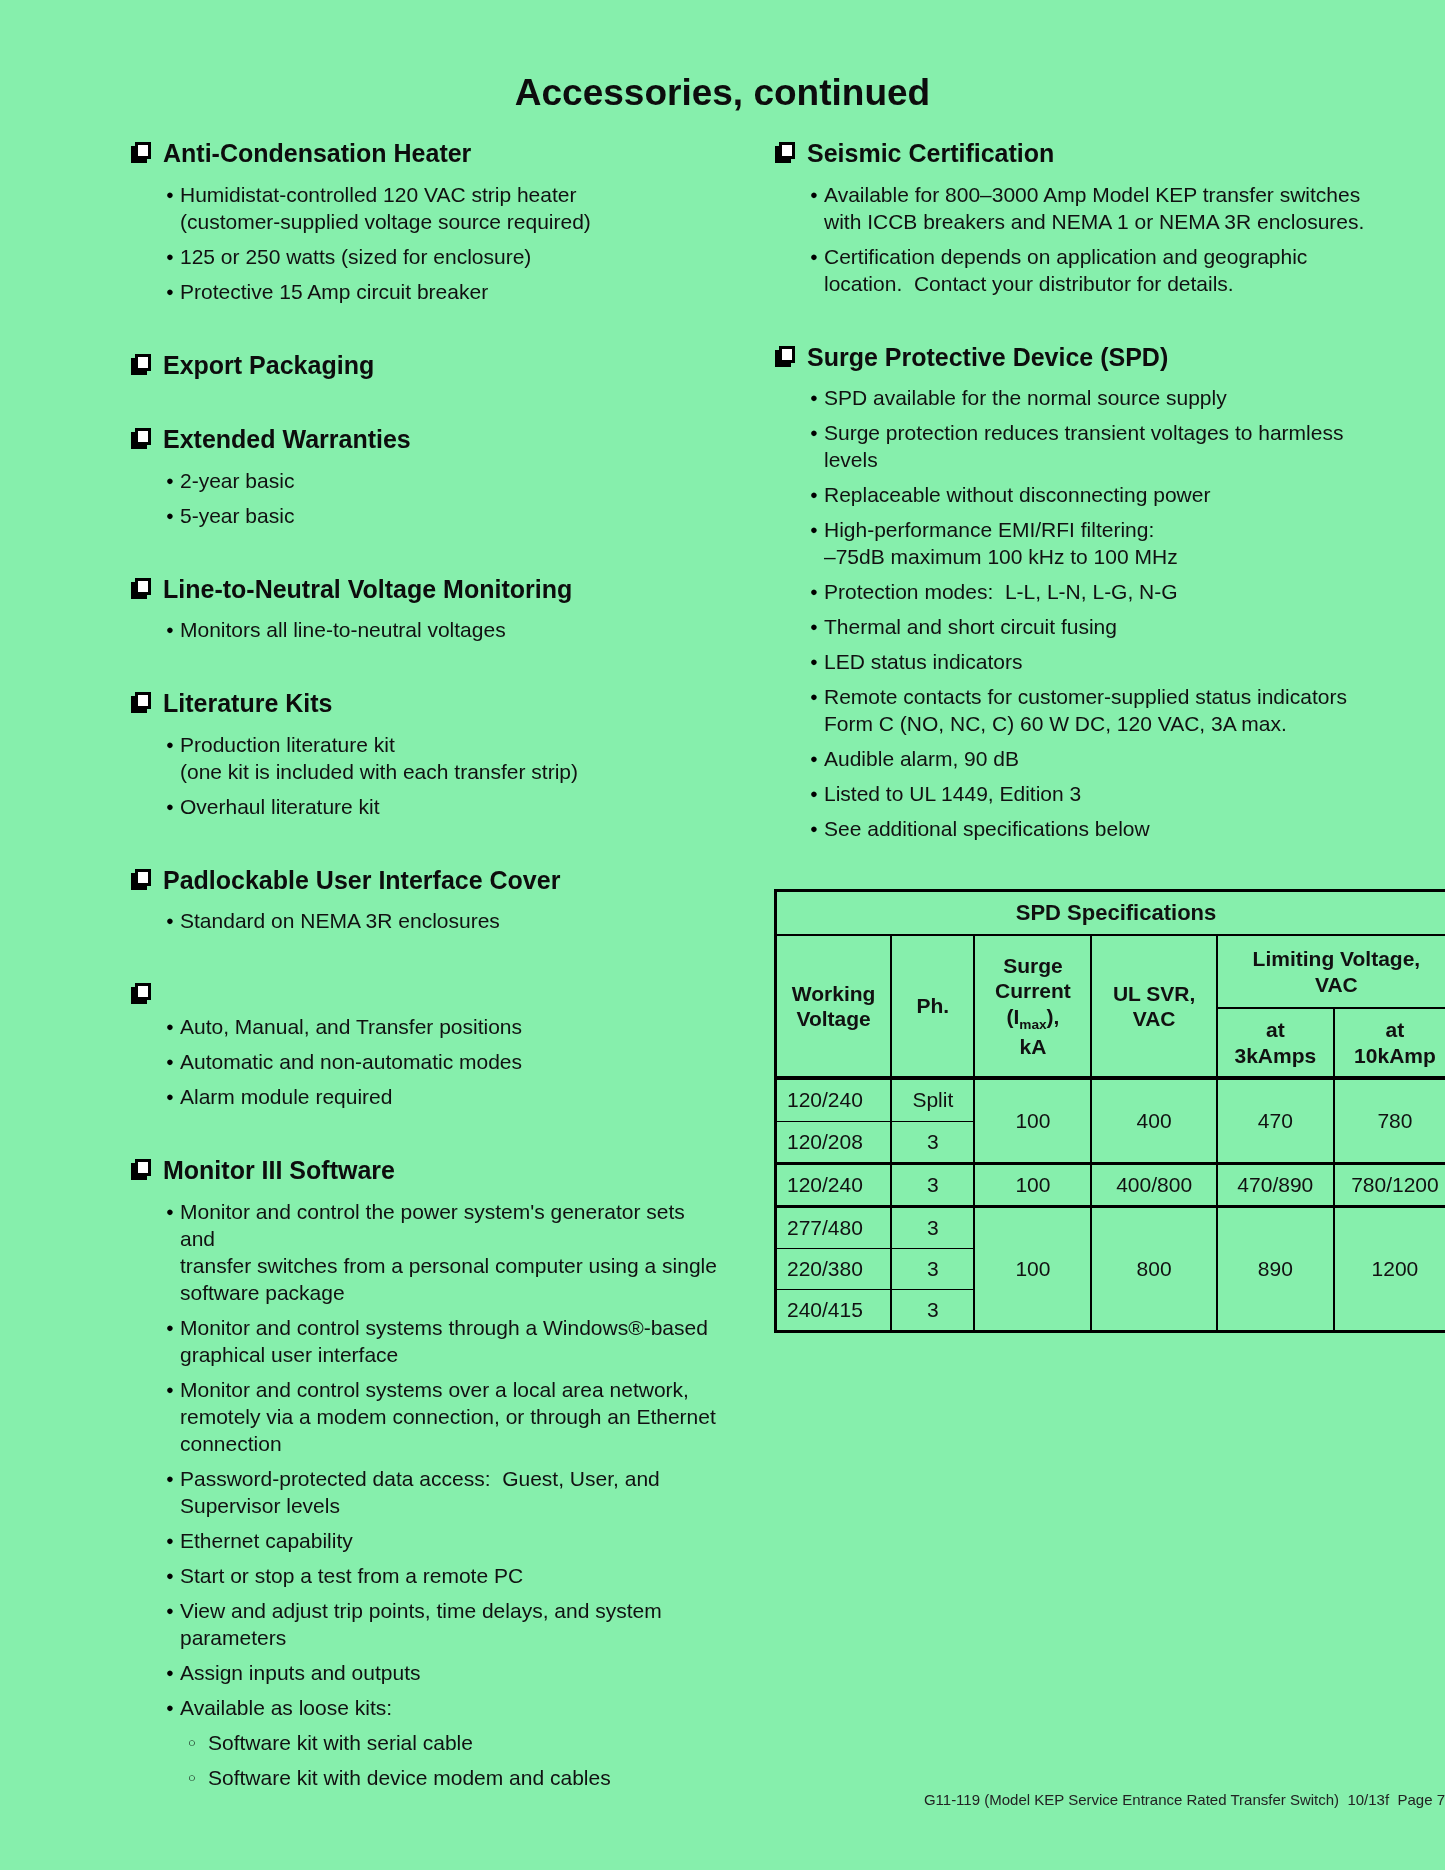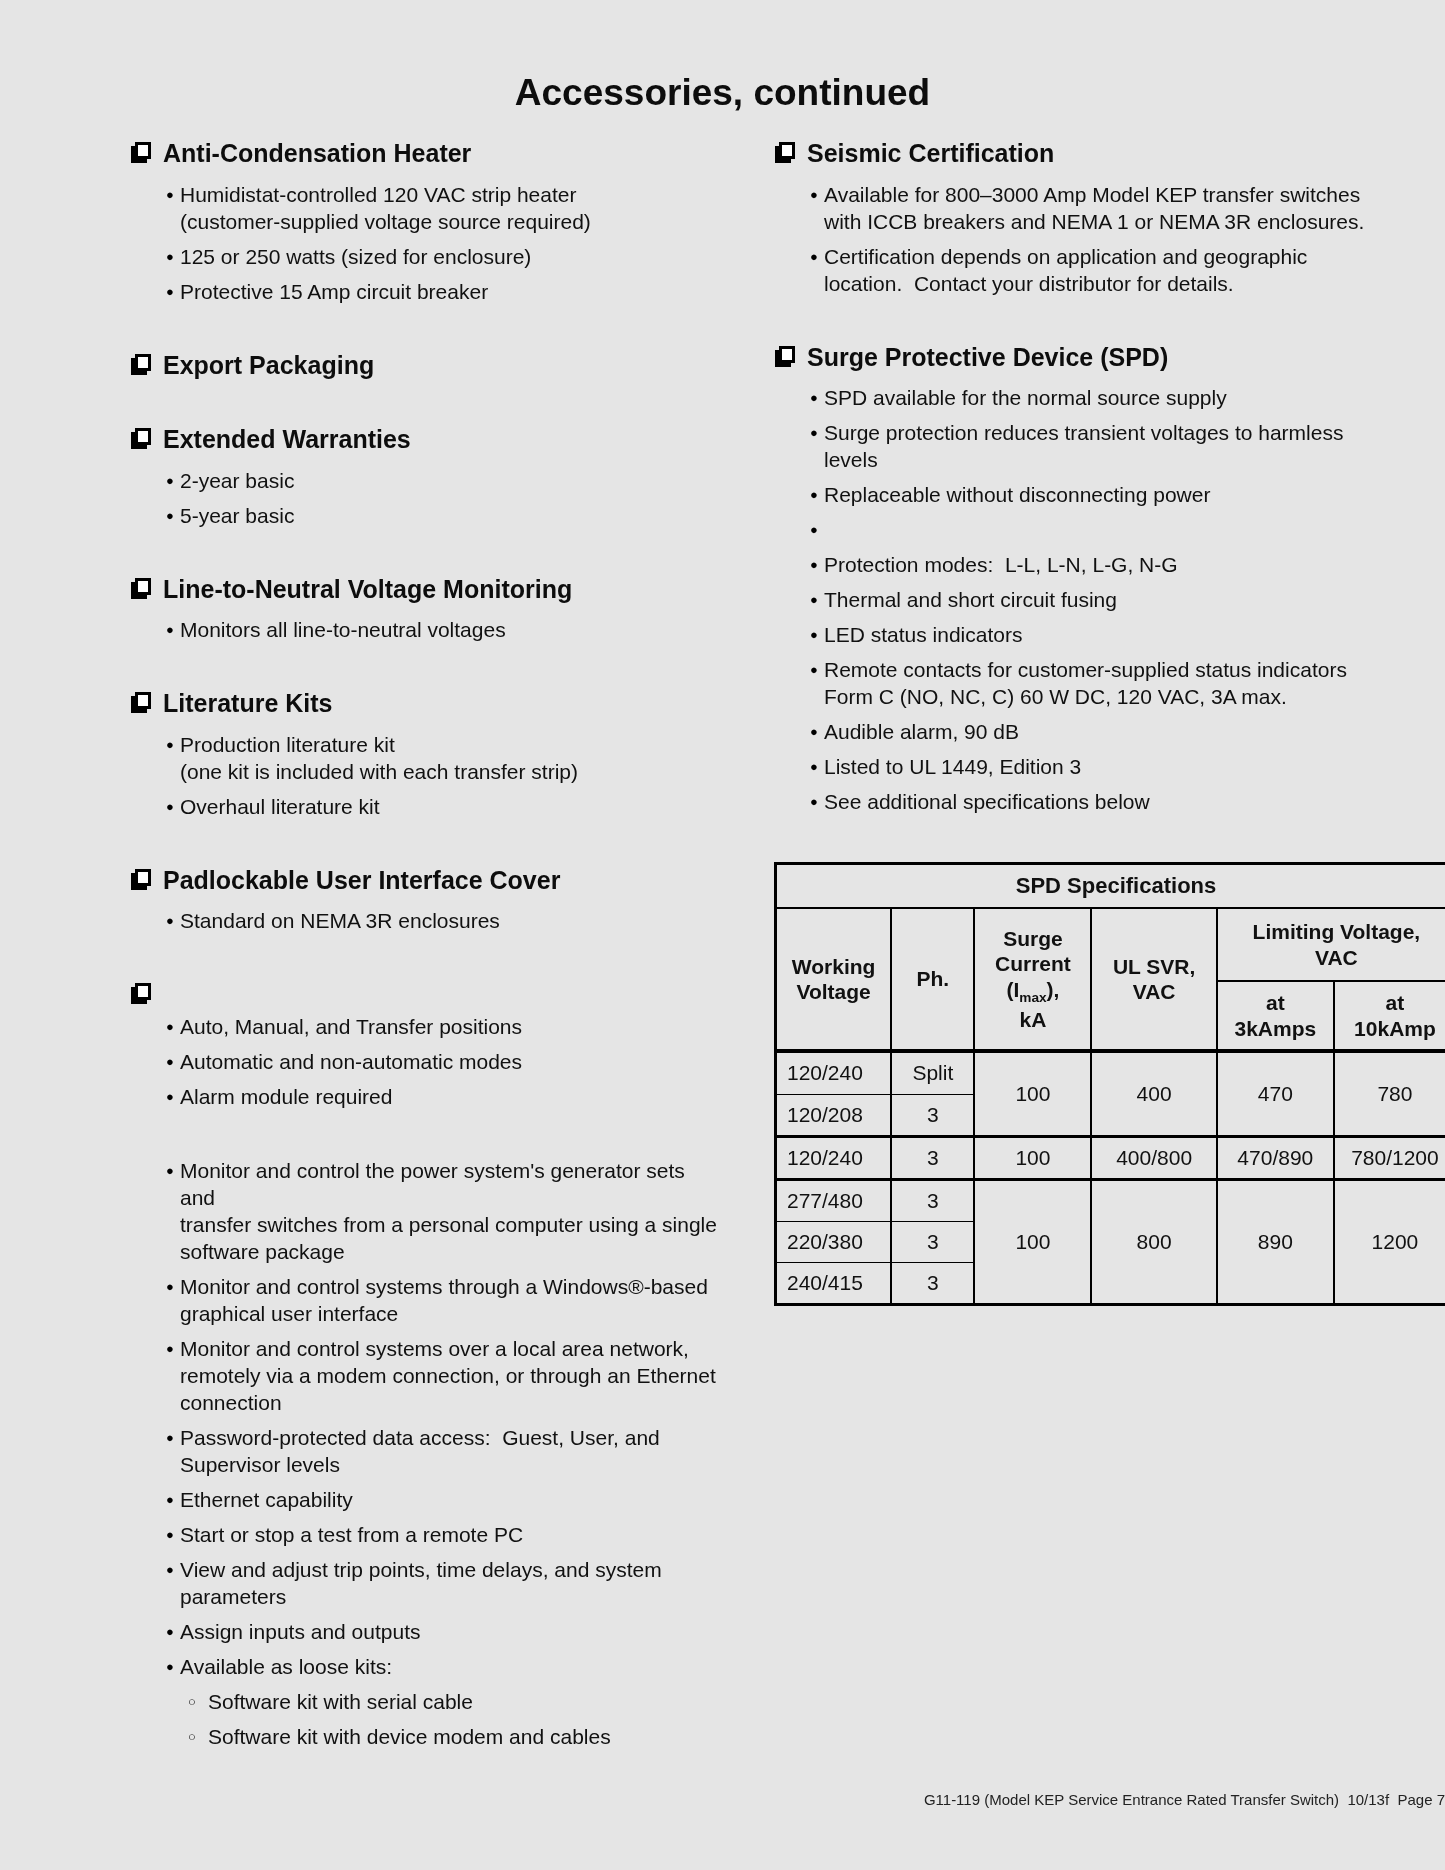--- a/index.html
+++ b/index.html
@@ -1,21 +1,21 @@
 <!DOCTYPE html>
 <html><head>
 <meta charset="utf-8">
 <style>
   * { margin: 0; padding: 0; box-sizing: border-box; }
   html, body { background: #ffffff; }
   .page {
     position: relative;
     width: 1445px;
     height: 1870px;
-    background: #e5e5e5;
+    background: #86efac;
     color: #111;
     font-family: "Liberation Sans", "DejaVu Sans", sans-serif;
     overflow: hidden;
   }
   .page-title {
     padding-top: 72px;
     text-align: center;
     font-size: 37px;
     font-weight: bold;
     color: #0d0d0d;
@@ -224,20 +224,24 @@
             <span class="bullet-text">Automatic and non-automatic modes</span>
           </div>
           <div class="bullet">
             <span class="dot">●</span>
             <span class="bullet-text">Alarm module required</span>
           </div>
         </div>
       </section>
 
       <section class="sec">
+        <div class="sec-head">
+          <span class="chk"></span>
+          <h2 class="sec-title">Monitor III Software</h2>
+        </div>
         <div class="bullets">
           <div class="bullet">
             <span class="dot">●</span>
             <span class="bullet-text">Monitor and control the power system's generator sets and
 transfer switches from a personal computer using a single
 software package</span>
           </div>
           <div class="bullet">
             <span class="dot">●</span>
             <span class="bullet-text">Monitor and control systems through a Windows®-based
@@ -323,20 +327,22 @@
             <span class="dot">●</span>
             <span class="bullet-text">Surge protection reduces transient voltages to harmless
 levels</span>
           </div>
           <div class="bullet">
             <span class="dot">●</span>
             <span class="bullet-text">Replaceable without disconnecting power</span>
           </div>
           <div class="bullet">
             <span class="dot">●</span>
+            <span class="bullet-text">High-performance EMI/RFI filtering:
+–75dB maximum 100 kHz to 100 MHz</span>
           </div>
           <div class="bullet">
             <span class="dot">●</span>
             <span class="bullet-text">Protection modes:  L-L, L-N, L-G, N-G</span>
           </div>
           <div class="bullet">
             <span class="dot">●</span>
             <span class="bullet-text">Thermal and short circuit fusing</span>
           </div>
           <div class="bullet">

